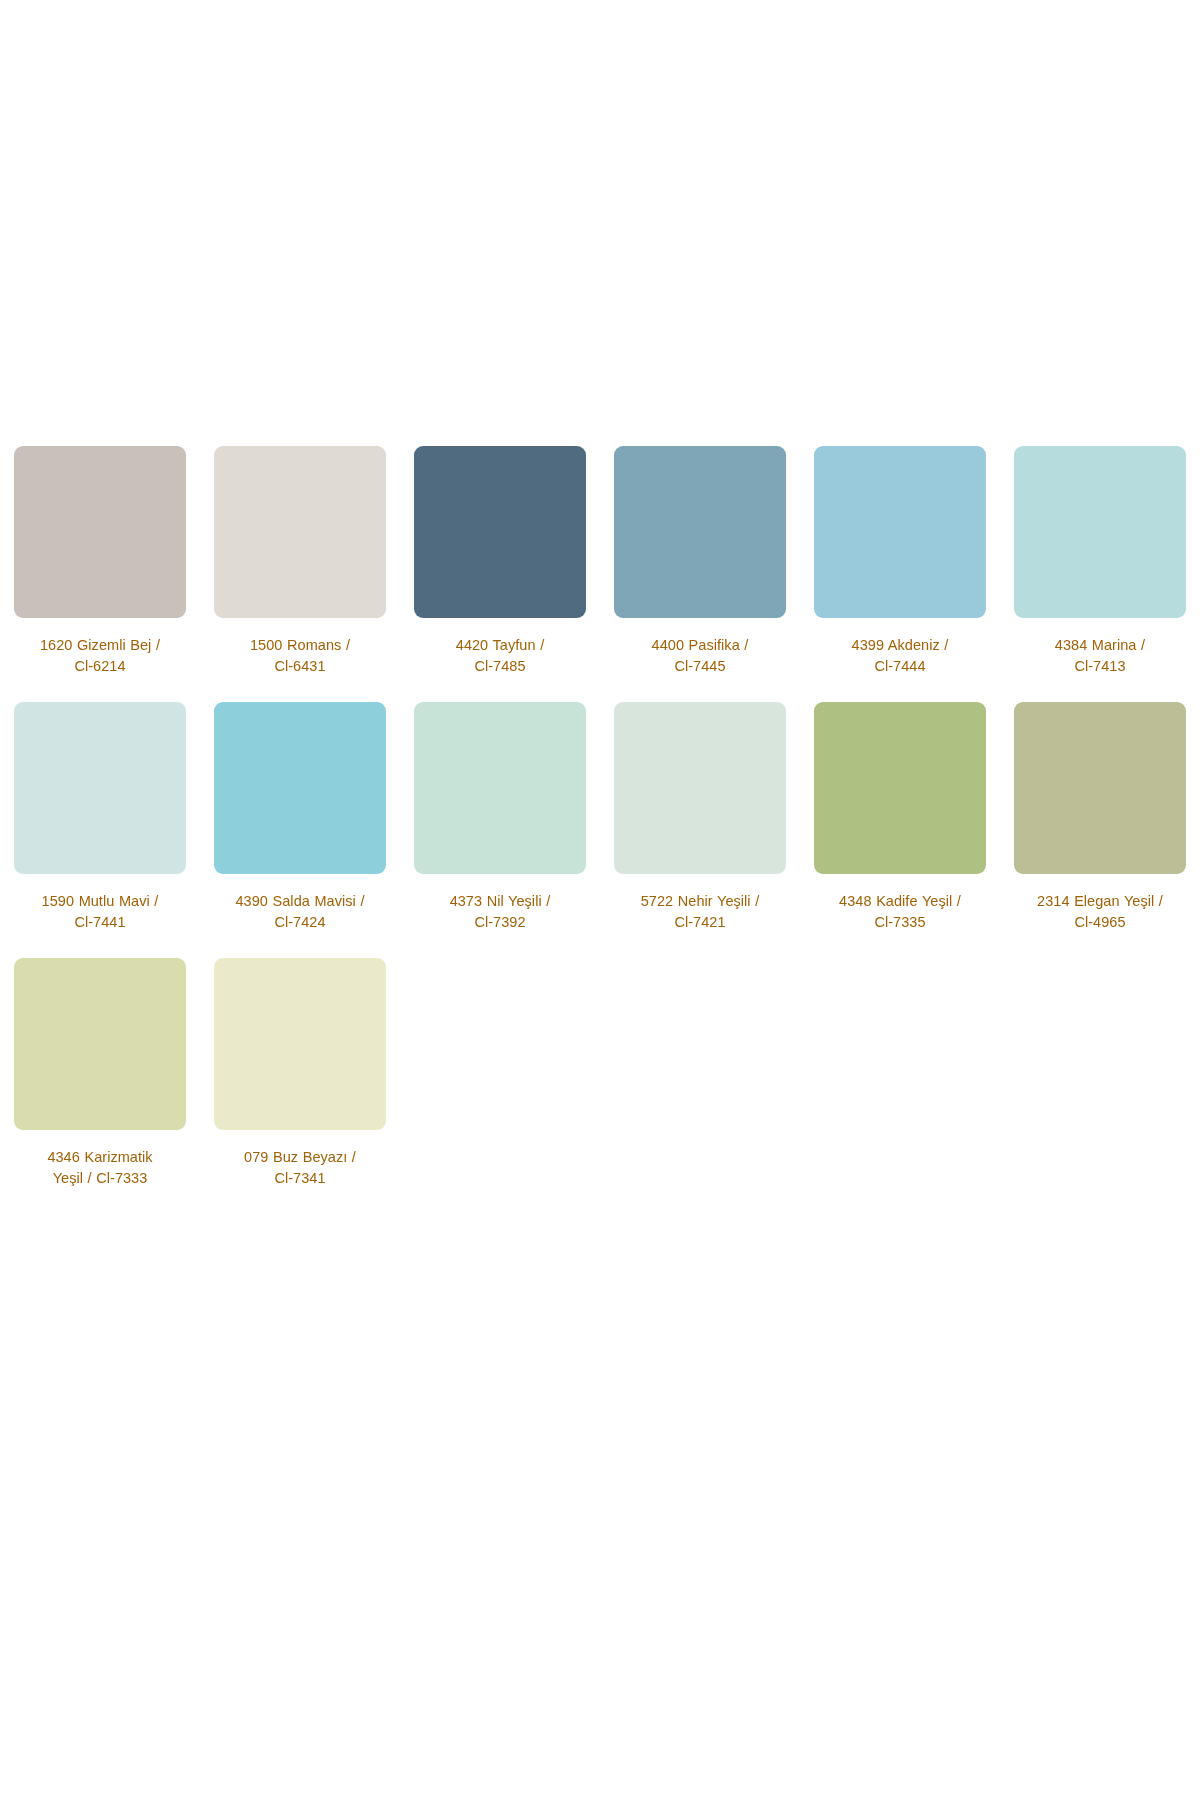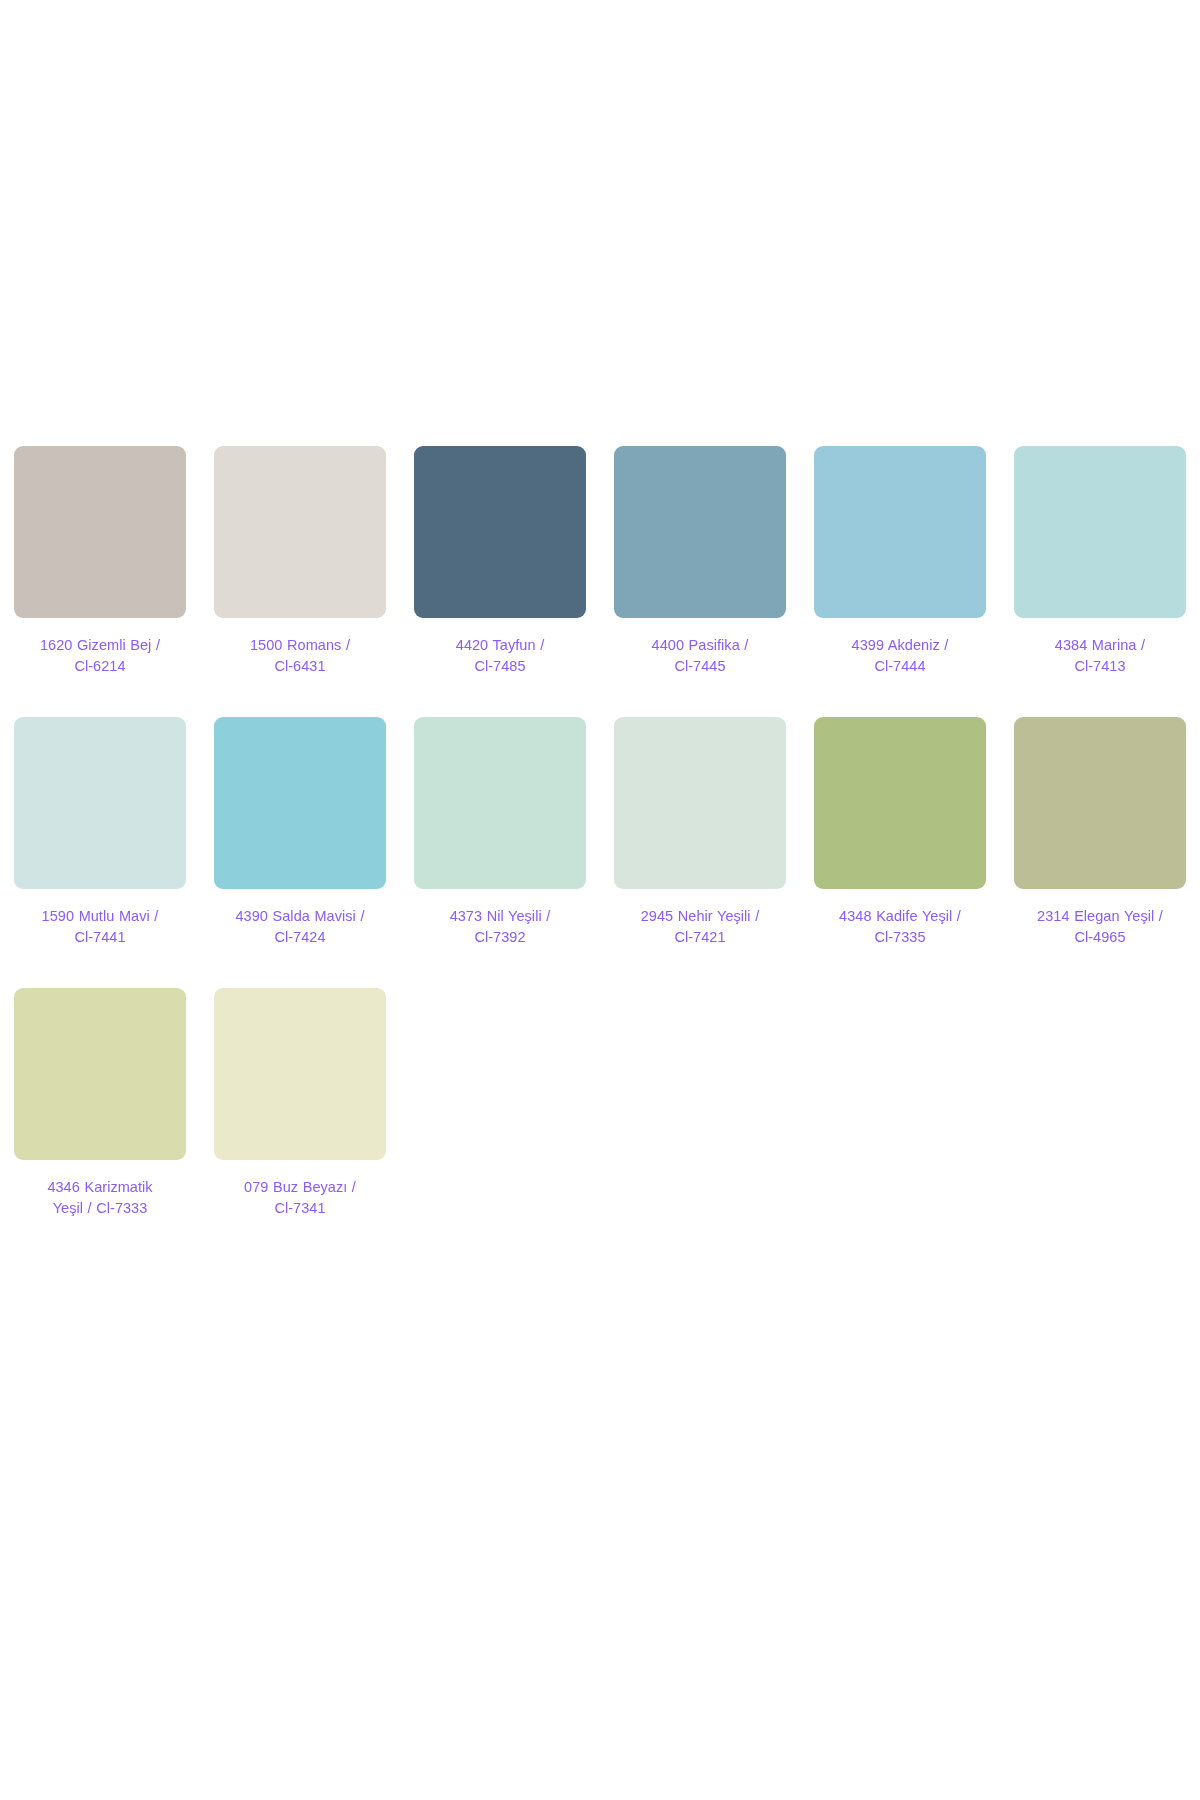--- a/index.html
+++ b/index.html
@@ -48,38 +48,38 @@
     width: 172px;
     height: 172px;
     border-radius: 9px;
     box-sizing: border-box;
   }
 
   .swatch-caption {
     width: 186px;
     margin-top: 17px;
     text-align: center;
-    color: #8b5cf6;
+    color: #a16207;
     font-size: 14.5px;
     line-height: 1.42;
     letter-spacing: 0.05px;
     font-family: "Liberation Sans", sans-serif;
     word-spacing: 0.5px;
   }
 
   .caption-line {
     display: block;
     white-space: nowrap;
   }
   .caption-line.wrap {
     white-space: normal;
   }
   .swatch-cell.row-2,
   .swatch-cell.row-3 {
-    margin-top: 41px;
+    margin-top: 26px;
   }
 </style>
 </head>
 <body style="background: rgb(255, 255, 255);">
 
 <div id="palette-page">
   <div id="swatch-grid">
       <div class="swatch-cell">
         <div class="swatch-chip" style="background: rgb(201, 192, 186);"></div>
         <div class="swatch-caption">
@@ -139,21 +139,21 @@
       <div class="swatch-cell row-2">
         <div class="swatch-chip" style="background: rgb(199, 227, 216);"></div>
         <div class="swatch-caption">
           <span class="caption-line">4373 Nil Yeşili /</span>
           <span class="caption-line">Cl-7392</span>
         </div>
       </div>
       <div class="swatch-cell row-2">
         <div class="swatch-chip" style="background: rgb(216, 229, 220);"></div>
         <div class="swatch-caption">
-          <span class="caption-line">2945 Nehir Yeşili /</span>
+          <span class="caption-line">5722 Nehir Yeşili /</span>
           <span class="caption-line">Cl-7421</span>
         </div>
       </div>
       <div class="swatch-cell row-3">
         <div class="swatch-chip" style="background: rgb(174, 192, 130);"></div>
         <div class="swatch-caption">
           <span class="caption-line">4348 Kadife Yeşil /</span>
           <span class="caption-line">Cl-7335</span>
         </div>
       </div>

